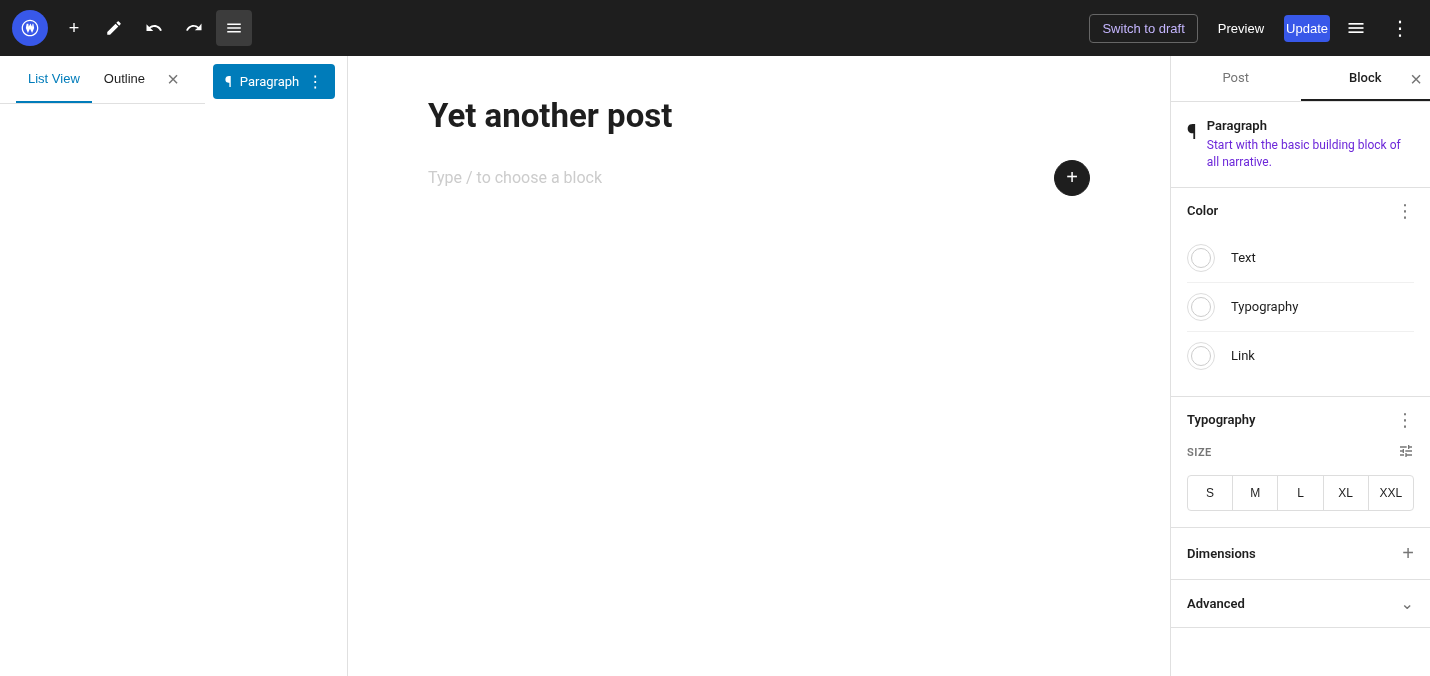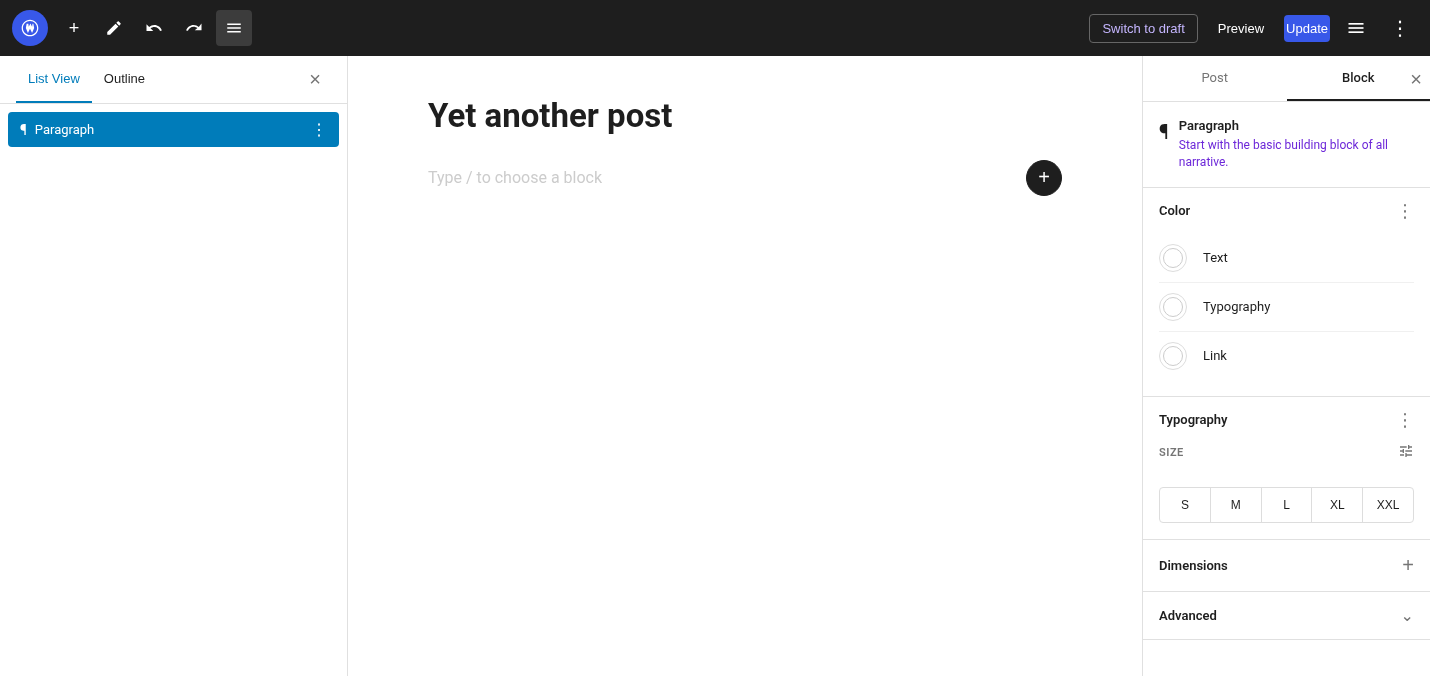--- a/index.html
+++ b/index.html
@@ -41,21 +41,21 @@
       background: none; border: none; color: #fff; cursor: pointer;
       width: 36px; height: 36px; border-radius: 4px; display: flex; align-items: center; justify-content: center; font-size: 20px;
     }
 
     
     .main-area { display: flex; flex: 1; overflow: hidden; }
 
     
     .sidebar-left {
       width: 348px; flex-shrink: 0; border-right: 1px solid #e0e0e0;
-      display: flex; flex-direction: column; background: #fff;
+      display: flex; flex-direction: row; background: #fff;
     }
     .sidebar-tabs { display: flex; align-items: center; border-bottom: 1px solid #e0e0e0; padding: 0 16px; height: 48px; gap: 0; }
     .sidebar-tab {
       background: none; border: none; cursor: pointer; padding: 0 12px; height: 100%;
       font-size: 13px; color: #1e1e1e; border-bottom: 2px solid transparent; position: relative;
     }
     .sidebar-tab.active { border-bottom: 2px solid #007cba; color: #007cba; font-weight: 500; }
     .sidebar-close {
       margin-left: auto; background: none; border: none; cursor: pointer; color: #757575; font-size: 20px; display: flex; align-items: center; justify-content: center; width: 32px; height: 32px; border-radius: 4px;
     }
@@ -73,21 +73,21 @@
     .editor-placeholder { color: #ccc; font-size: 16px; margin-top: 24px; display: flex; align-items: center; gap: 8px; }
     .editor-placeholder-text { flex: 1; }
     .add-block-btn {
       width: 36px; height: 36px; border-radius: 50%; border: 1px solid #1e1e1e; background: #1e1e1e; color: #fff;
       display: flex; align-items: center; justify-content: center; cursor: pointer; font-size: 20px; font-weight: 300;
     }
     .post-title { font-size: 33px; font-weight: 700; color: #1e1e1e; line-height: 1.2; margin-bottom: 24px; }
 
     
     .sidebar-right {
-      width: 288px; flex-shrink: 0; border-left: 1px solid #e0e0e0;
+      width: 260px; flex-shrink: 0; border-left: 1px solid #e0e0e0;
       display: flex; flex-direction: column; background: #fff; overflow-y: auto;
     }
     .right-tabs { display: flex; border-bottom: 1px solid #e0e0e0; position: relative; }
     .right-tab {
       flex: 1; text-align: center; padding: 14px 0; font-size: 13px; cursor: pointer; border-bottom: 2px solid transparent; color: #757575;
     }
     .right-tab.active { color: #1e1e1e; border-bottom: 2px solid #1e1e1e; font-weight: 500; }
     .right-close {
       position: absolute; right: 8px; top: 50%; transform: translateY(-50%);
       background: none; border: none; cursor: pointer; color: #757575; font-size: 20px; display: flex; align-items: center;
@@ -113,21 +113,21 @@
     }
     .color-option:last-child { border-bottom: none; }
     .color-circle {
       width: 28px; height: 28px; border-radius: 50%; border: 1px solid #ddd; background: #fff;
       display: flex; align-items: center; justify-content: center;
     }
     .color-circle-inner { width: 20px; height: 20px; border-radius: 50%; border: 1px solid #ccc; background: #fff; }
     .color-label { font-size: 13px; color: #1e1e1e; }
 
     
-    .size-label { font-size: 11px; font-weight: 600; color: #757575; letter-spacing: 0.5px; margin-bottom: 24px; display: flex; align-items: center; justify-content: space-between; }
+    .size-label { font-size: 11px; font-weight: 600; color: #757575; letter-spacing: 0.5px; margin-bottom: 12px; display: flex; align-items: center; justify-content: space-between; }
     .size-slider-icon { background: none; border: none; cursor: pointer; color: #757575; font-size: 16px; }
     .size-buttons { display: flex; border: 1px solid #ddd; border-radius: 4px; overflow: hidden; }
     .size-btn {
       flex: 1; padding: 10px 4px; text-align: center; font-size: 12px; cursor: pointer;
       background: none; border: none; border-right: 1px solid #ddd; color: #1e1e1e;
     }
     .size-btn:last-child { border-right: none; }
 
     
     .dimensions-header { display: flex; align-items: center; padding: 14px 16px; cursor: pointer; }

